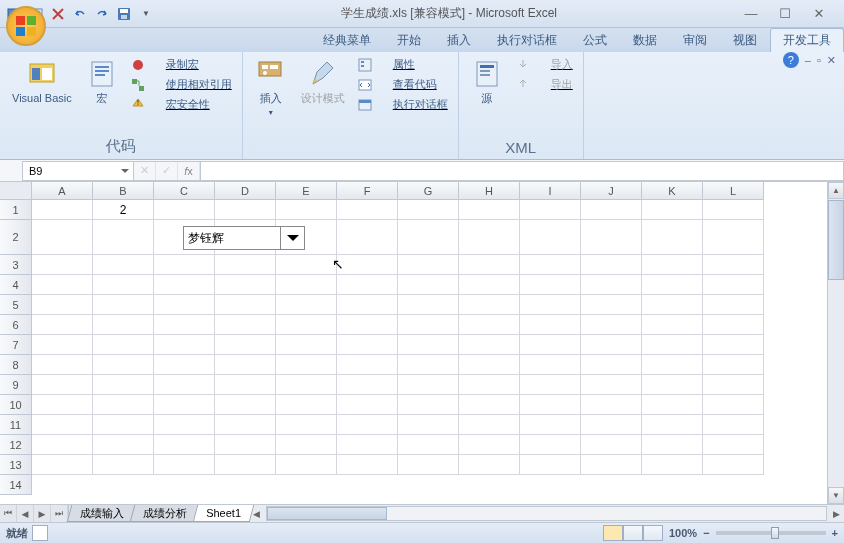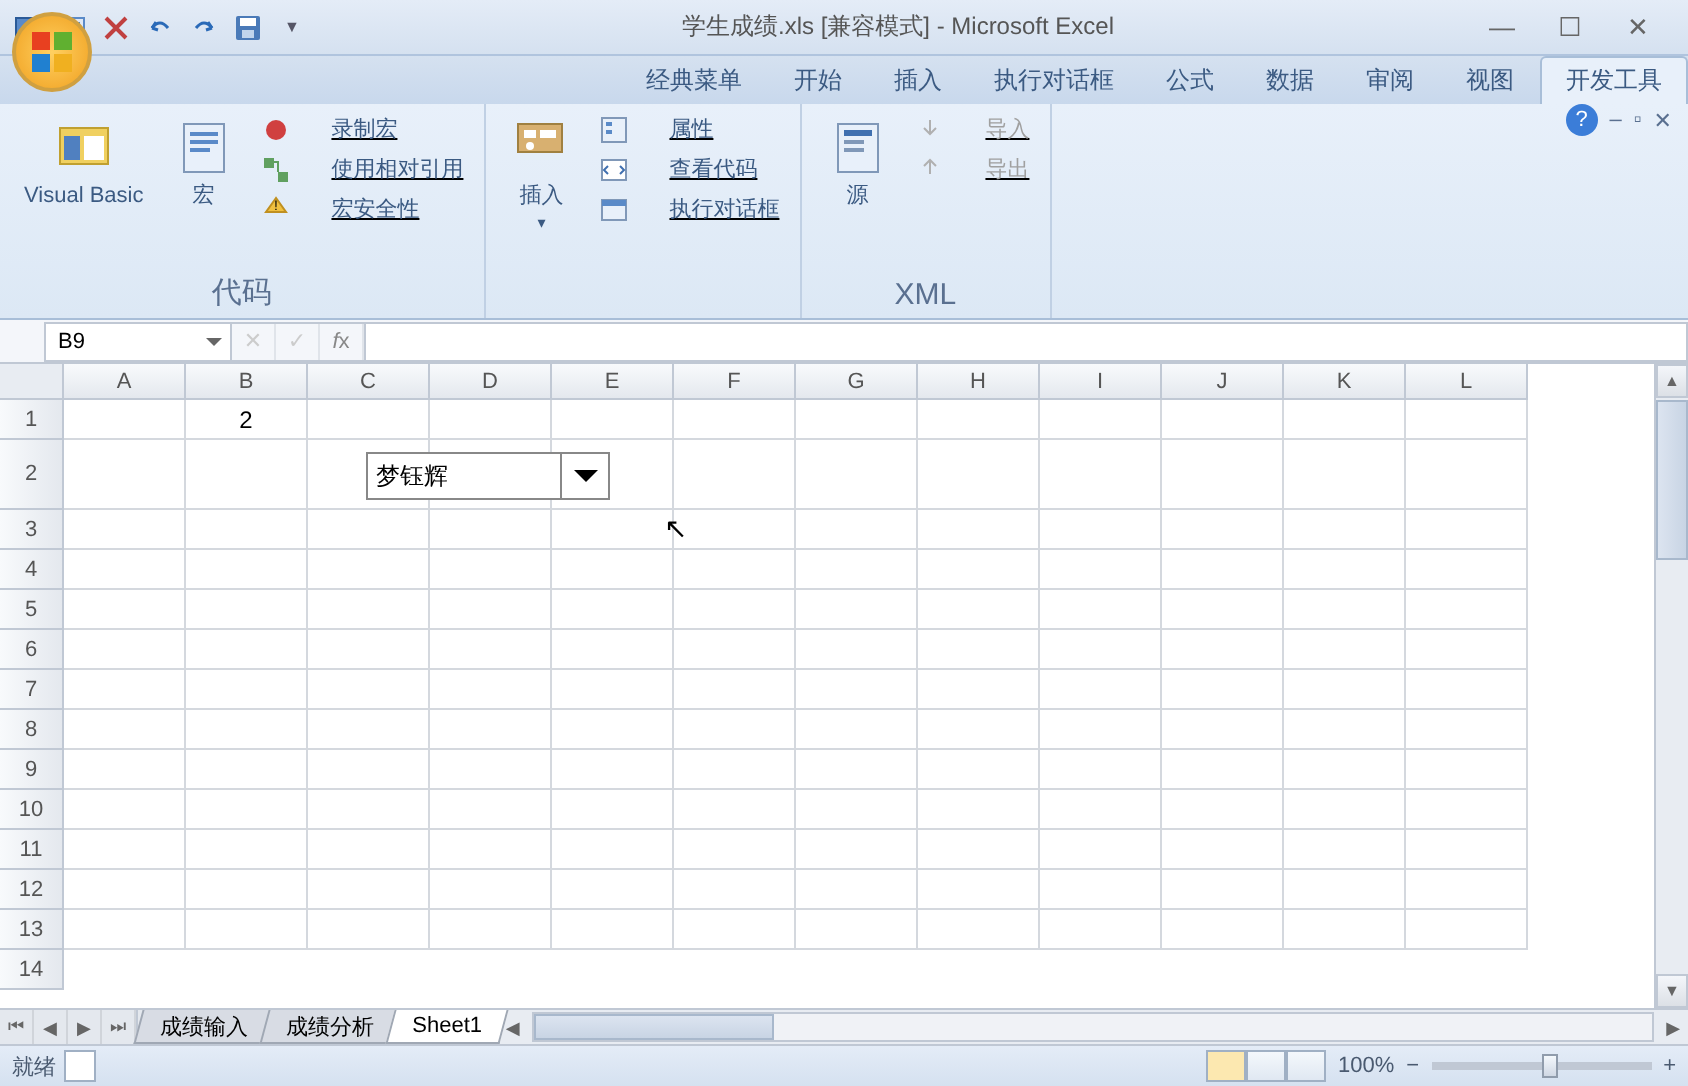--- a/index.html
+++ b/index.html
@@ -32,21 +32,21 @@
 .big-btn .icon { width: 32px; height: 32px; }
 .big-btn .lbl { font-size: 11px; color: #3b5a82; text-align: center; line-height: 1.2; }
 .small-col { display: flex; flex-direction: column; gap: 2px; }
 .small-btn { display: flex; gap: 20px; padding: 1px 2px; cursor: pointer; text-decoration: underline; }
 .small-btn .icon { width: 16px; height: 16px; flex-shrink: 0; }
 .small-btn .lbl { font-size: 11px; color: #3b5a82; white-space: nowrap; }
 .small-btn.disabled .lbl { color: #a0a0a0; }
 
 
 .formula-bar { height: 22px; background: #f4f6fa; border-bottom: 1px solid #c0c8d4; display: flex; align-items: center; }
-.name-box { width: 94px; height: 20px; border: 1px solid #c0c8d4; background: #fff; font-size: 11px; padding: 0 20px 0 6px; display: flex; align-items: center; margin-left: 22px; position: relative; }
+.name-box { width: 112px; height: 20px; border: 1px solid #c0c8d4; background: #fff; font-size: 11px; padding: 0 20px 0 6px; display: flex; align-items: center; margin-left: 22px; position: relative; }
 .name-box::after { content: ""; position: absolute; right: 4px; top: 7px; border: 4px solid transparent; border-top-color: #666; }
 .fx-btns { display: flex; border: 1px solid #c0c8d4; border-left: none; height: 20px; }
 .fx-btn { width: 22px; display: flex; align-items: center; justify-content: center; border-right: 1px solid #e0e4ea; font-size: 11px; color: #888; }
 .fx-input { flex: 1; height: 20px; border: 1px solid #c0c8d4; border-left: none; background: #fff; }
 
 
 .grid-area { position: relative; height: 322px; overflow: hidden; }
 .corner { position: absolute; left: 0; top: 0; width: 32px; height: 18px; background: #e8ecf2; border-right: 1px solid #c0c8d4; border-bottom: 1px solid #c0c8d4; }
 .col-headers { position: absolute; left: 32px; top: 0; display: flex; height: 18px; }
 .col-header { width: 61px; background: linear-gradient(#f8fafc, #e4e8ee); border-right: 1px solid #c0c8d4; border-bottom: 1px solid #c0c8d4; font-size: 11px; color: #555; display: flex; align-items: center; justify-content: center; }
@@ -72,21 +72,21 @@
 .sheet-nav-btn { width: 17px; display: flex; align-items: center; justify-content: center; font-size: 9px; color: #666; border-right: 1px solid #d0d4da; }
 .sheet-tabs { display: flex; height: 100%; }
 .sheet-tab { padding: 0 10px; font-size: 11px; background: #fff; border: 1px solid #a0a8b4; border-top: none; display: flex; align-items: center; transform: skewX(-15deg); margin-right: -3px; }
 .sheet-tab span { transform: skewX(15deg); }
 .sheet-tab.inactive { background: #d8dce4; }
 .hscroll { flex: 1; height: 100%; background: #e8ecf2; display: flex; align-items: center; }
 .hscroll-track { flex: 1; height: 15px; border: 1px solid #c0c8d4; background: #f0f2f6; margin: 0 2px; position: relative; }
 .hscroll-thumb { position: absolute; left: 0; width: 120px; height: 100%; background: linear-gradient(#dce4f0, #c8d4e4); border: 1px solid #a8b8cc; }
 
 
-.status-bar { height: 21px; background: linear-gradient(#e4ecf7, #d5e1f0); display: flex; align-items: center; font-size: 11px; color: #4a5a70; padding: 0 6px; border-top: 1px solid #c0c8d4; }
+.status-bar { height: 21px; background: linear-gradient(#e4ecf7, #d5e1f0); display: flex; align-items: center; font-size: 11px; color: #4a5a70; padding: 0 6px; border-top: 1px solid #c0c8d4; font-weight: bold; }
 .status-left { display: flex; align-items: center; gap: 4px; }
 .rec-macro { width: 16px; height: 16px; border: 1px solid #a0b0c4; background: #fff; }
 .status-right { margin-left: auto; display: flex; align-items: center; gap: 6px; }
 .view-btns { display: flex; }
 .view-btn { width: 20px; height: 16px; border: 1px solid #a0b0c4; background: linear-gradient(#f4f8fc, #e0e8f2); }
 .view-btn.active { background: #fce8b0; }
 .zoom-slider { width: 110px; height: 4px; background: #c0c8d4; position: relative; }
 .zoom-thumb { position: absolute; left: 50%; top: -4px; width: 8px; height: 12px; background: linear-gradient(#f4f8fc, #d0d8e4); border: 1px solid #909cac; }
 
 svg { display: block; }
@@ -220,20 +220,27 @@
   <div class="ribbon-group">
     <div class="group-body">
       <div class="big-btn">
         <svg class="icon" viewBox="0 0 32 32">
             <rect x="4" y="4" width="22" height="14" fill="#d8b070" stroke="#a08040"></rect>
             <rect x="7" y="7" width="6" height="4" fill="#fff"></rect>
             <rect x="15" y="7" width="8" height="4" fill="#fff"></rect>
             <circle cx="10" cy="15" r="2" fill="#fff"></circle>
           </svg>
         <div class="lbl"><span>插入</span><br><span style="font-size:8px;">▾</span></div>
+      </div>
+      <div class="big-btn">
+        <svg class="icon" viewBox="0 0 32 32">
+            <path d="M6 26 L10 14 L20 4 L26 10 L16 20 Z" fill="#c8d8e8" stroke="#7090b0"></path>
+            <path d="M6 26 L10 22 L8 20 Z" fill="#f0c040"></path>
+          </svg>
+        <div class="lbl" style="color:#a0a0a0;">设计模式</div>
       </div>
       <div class="small-col">
         <div class="small-btn">
             <svg class="icon" viewBox="0 0 16 16">
               <rect x="2" y="2" width="12" height="12" fill="#e8f0fa" stroke="#8098b8"></rect>
               <rect x="4" y="4" width="3" height="2" fill="#5a8ac8"></rect>
               <rect x="4" y="8" width="3" height="2" fill="#5a8ac8"></rect>
             </svg>
             <span class="lbl">属性</span>
           </div>

